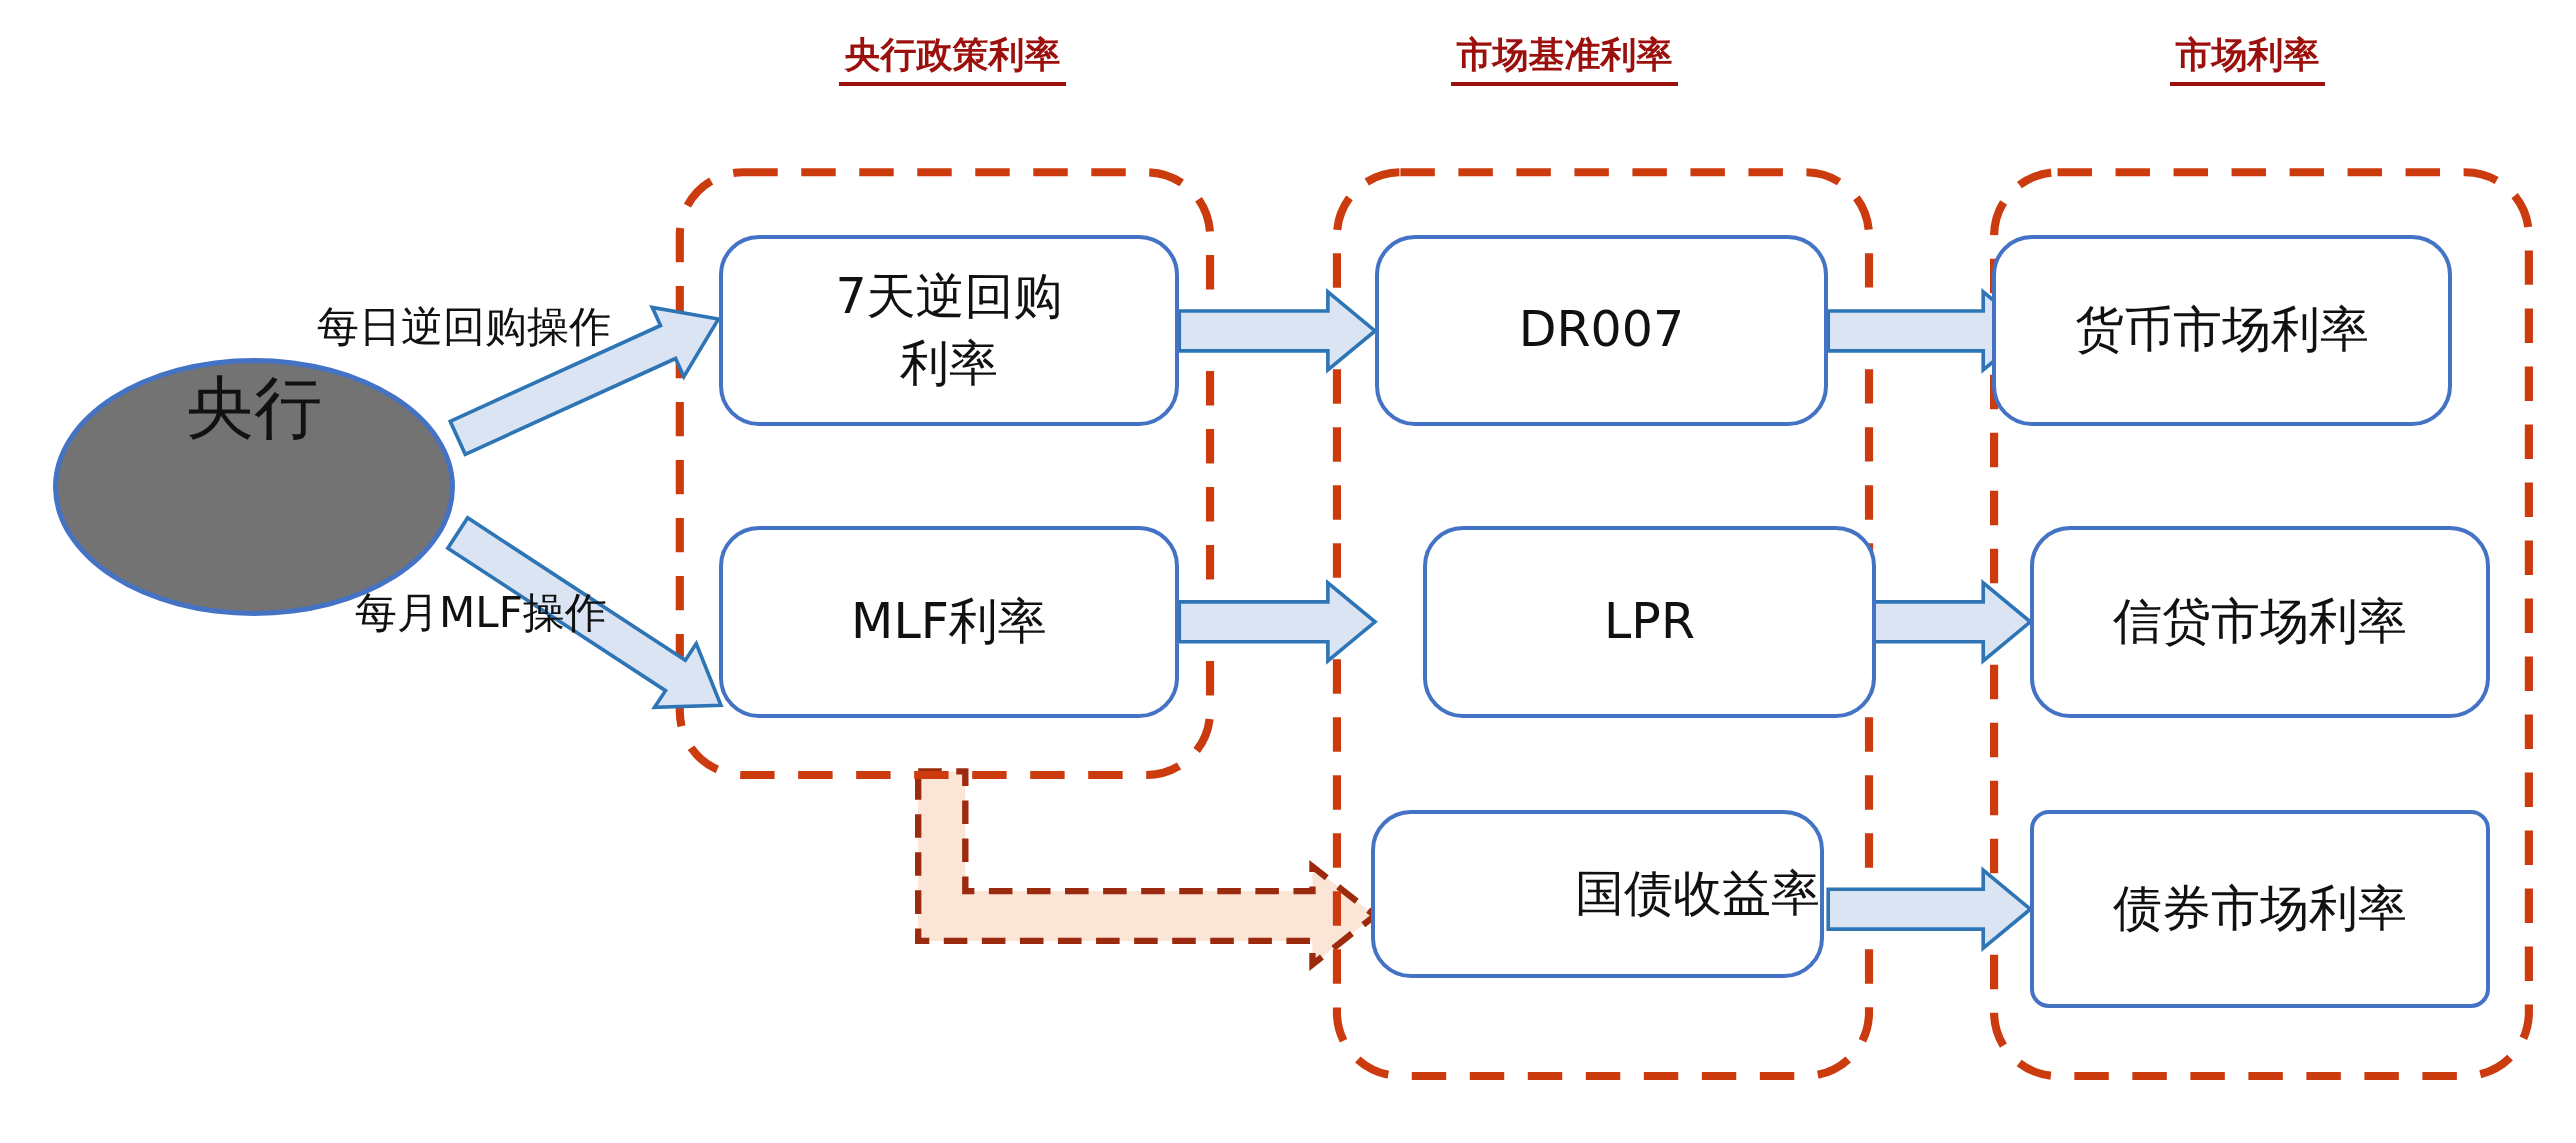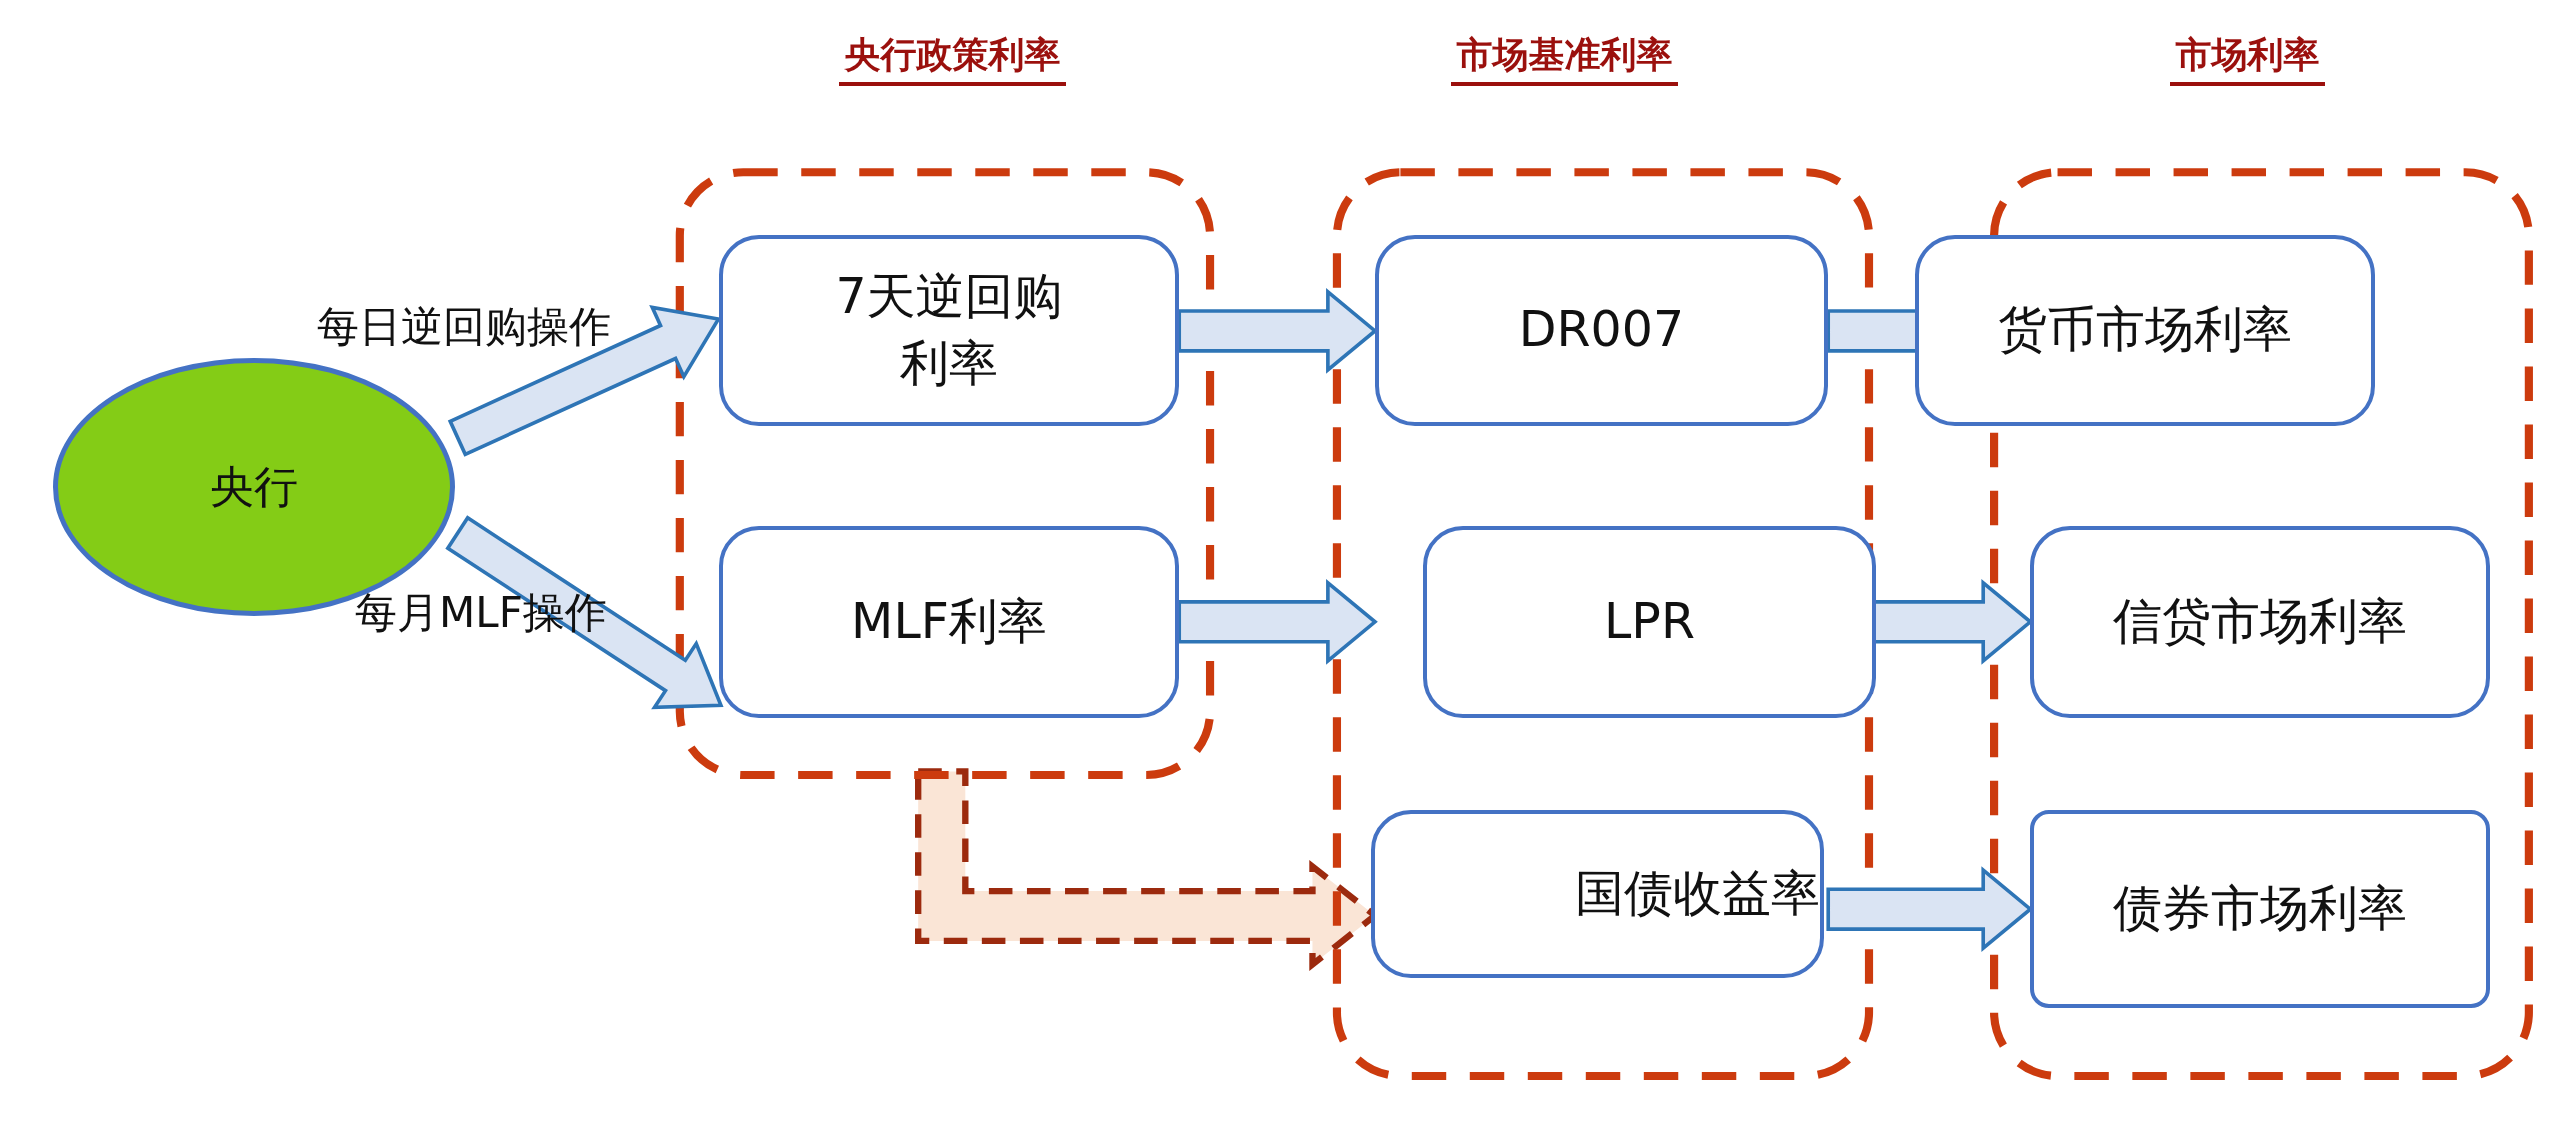--- a/index.html
+++ b/index.html
@@ -42,23 +42,23 @@
     line-height:1.35;
     text-align:center;
     z-index:4;
   }
   .ellipse{
     position:absolute;
     left:53px;top:358px;width:402px;height:258px;
     box-sizing:border-box;
     border:5.4px solid var(--box-border-blue);
     border-radius:50%;
-    background:#84cc16;
-    display:flex;align-items:center;justify-content:center;
-    font-size:44px;color:var(--text-black);
+    background:#737373;
+    display:flex;justify-content:center;
+    font-size:68px;color:var(--text-black);
     z-index:4;
   }
   .flowlabel{
     position:absolute;
     font-size:42px;
     color:var(--text-black);
     white-space:nowrap;
     z-index:5;
   }
   .dash-container{fill:none;stroke:var(--container-dash);stroke-width:9;stroke-dasharray:38 26;}
@@ -122,21 +122,21 @@
   <div class="node" style="left:1375px;top:235px;width:453px;height:191px;">
     <div>DR007</div>
   </div>
   <div class="node" style="left:1375px;top:526px;width:453px;height:192px;margin-left:48px;">
     <div>LPR</div>
   </div>
   <div class="node" style="left:1371px;top:810px;width:453px;height:168px;align-items:flex-end;">
     <div>国债收益率</div>
   </div>
 
-  <div class="node" style="left:1915px;top:235px;width:460px;height:191px;">
+  <div class="node" style="left:1992px;top:235px;width:460px;height:191px;">
     <div>货币市场利率</div>
   </div>
   <div class="node" style="left:2030px;top:526px;width:460px;height:192px;">
     <div>信贷市场利率</div>
   </div>
   <div class="node" style="left:2030px;top:810px;width:460px;height:198px;border-radius:19px;">
     <div>债券市场利率</div>
   </div>
 
 </div>

